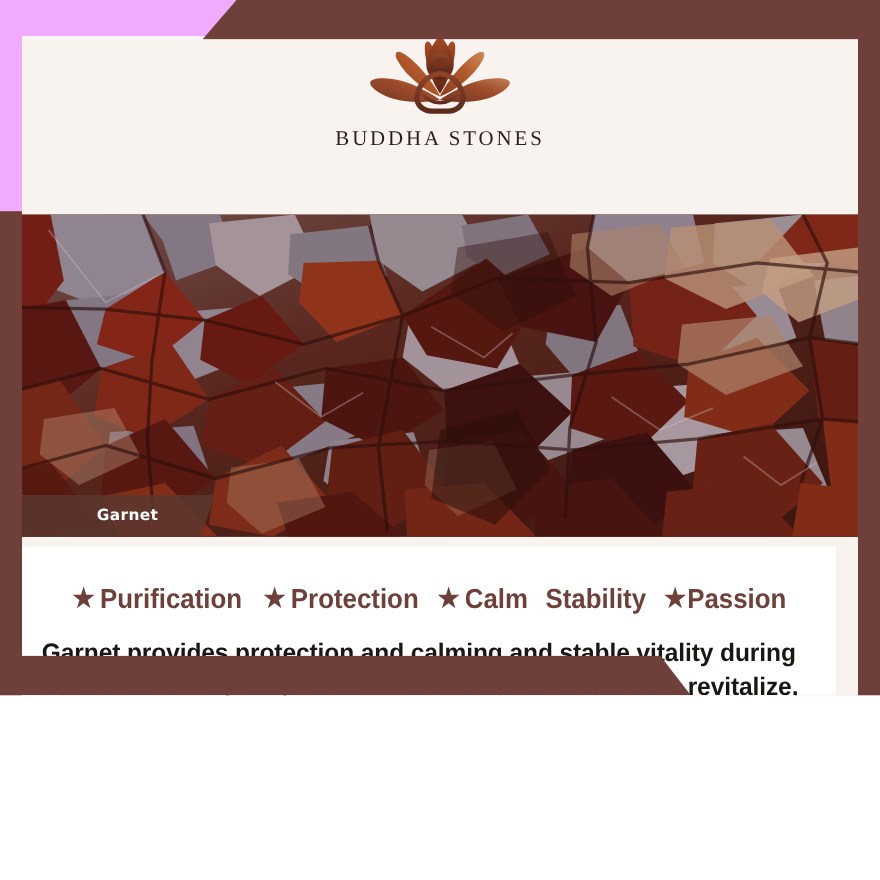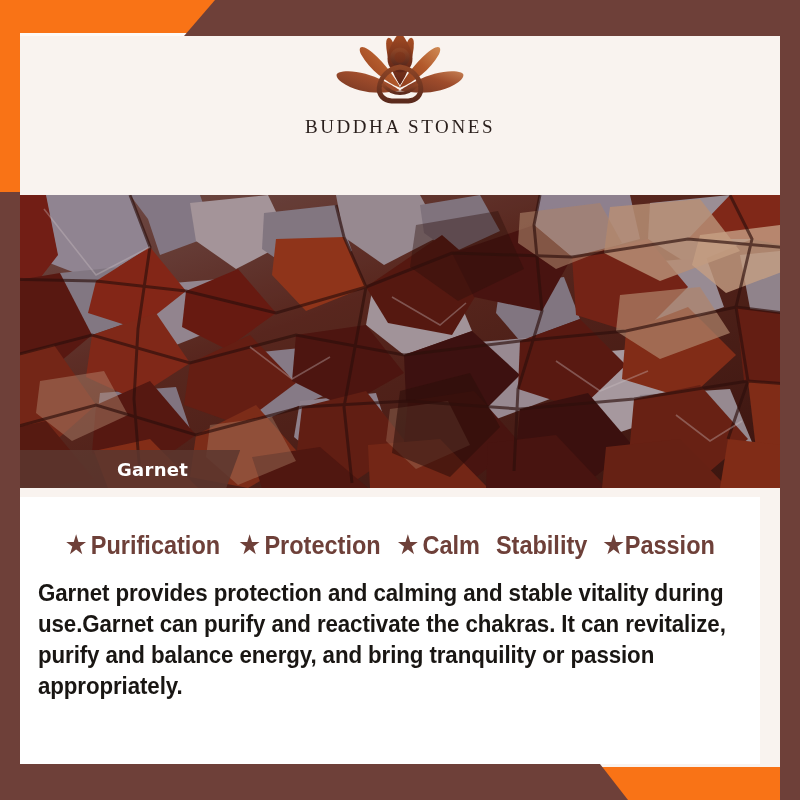--- a/index.html
+++ b/index.html
@@ -10,22 +10,22 @@
   body {
     width: 800px;
     height: 800px;
     font-family: "Liberation Sans", sans-serif;
     overflow: hidden;
   }
 
   #poster {
     position: relative;
     width: 800px;
-    height: 800px;
-    background: #f97316;
+    height: 632px;
+    background: #f0abfc;
     overflow: hidden;
   }
 
   
   .frame-top {
     position: absolute;
     top: 0; left: 0;
     width: 800px; height: 36px;
     background: #6e4039;
     clip-path: polygon(215px 0, 800px 0, 800px 36px, 184px 36px);
@@ -142,26 +142,25 @@
     height: 38px;
     padding: 0 52px 0 68px;
     display: flex;
     align-items: center;
     background: rgba(92,55,47,0.86);
     clip-path: polygon(0 0, 100% 0, calc(100% - 14px) 100%, 0 100%);
     z-index: 5;
   }
   .photo-caption .cap-text {
     font-family: "DejaVu Sans", sans-serif;
-    font-size: 18px;
+    font-size: 14px;
     font-weight: bold;
     color: #ffffff;
     letter-spacing: 0.3px;
     white-space: nowrap;
-    margin-left: 29px;
   }
 
   
   .body-card {
     position: absolute;
     left: 20px;
     top: 497px;
     width: 740px;
     height: 267px;
     background: #ffffff;

